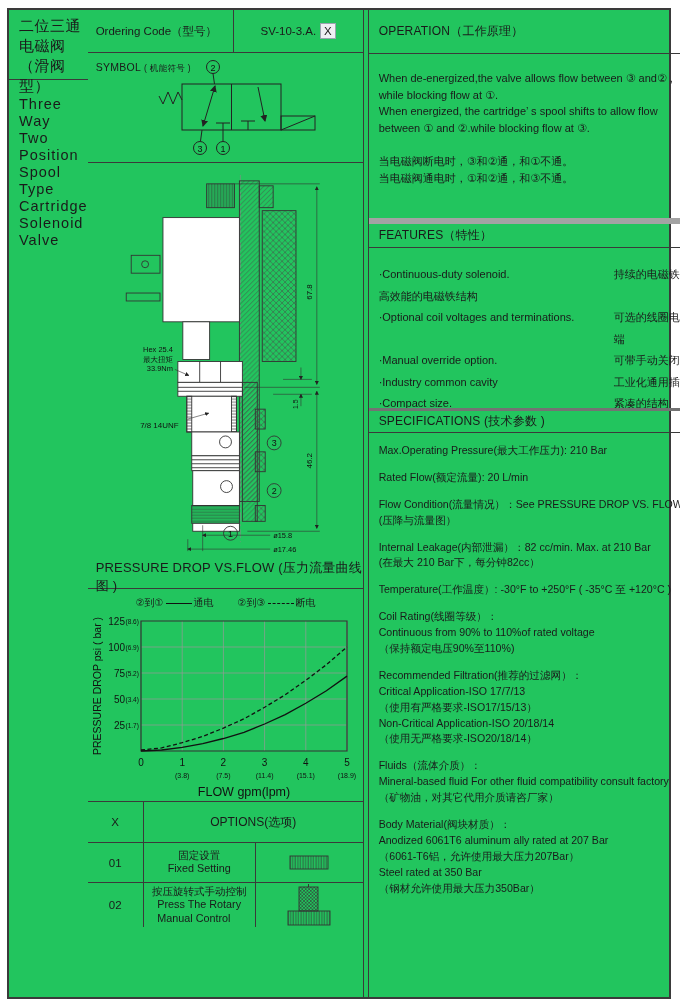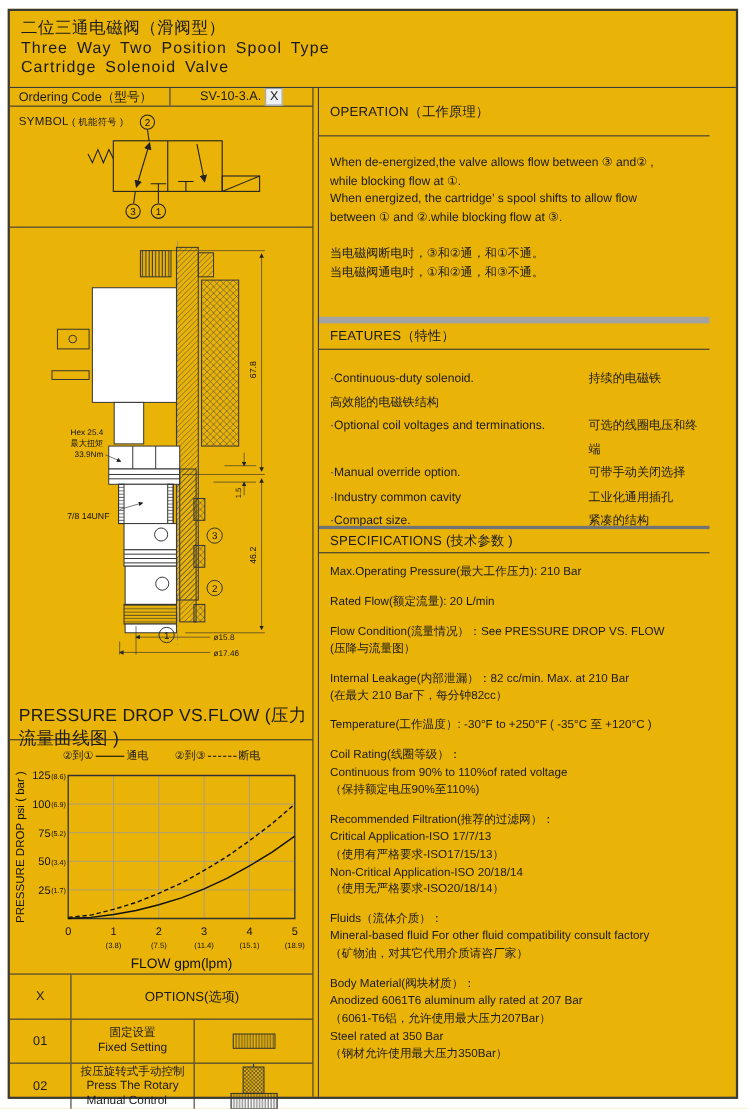--- a/index.html
+++ b/index.html
@@ -3,41 +3,41 @@
 <meta charset="utf-8">
 <style>
   * { margin:0; padding:0; box-sizing:border-box; }
   body {
     width:680px; height:1008px; background:#fff; position:relative;
     font-family:"Liberation Sans","DejaVu Sans",sans-serif; color:#1a1a1a;
     -webkit-font-smoothing:antialiased;
   }
   .page {
     position:absolute; left:7px; top:8px; width:664px; height:991px;
-    border:2px solid #3a3a3a; background:#eab308; display:flex; flex-direction:column;
+    border:2px solid #3a3a3a; background:#22c55e; display:flex; 
   }
   
   .title-block { height:70px; border-bottom:1px solid #3a3a3a; padding:6px 0 0 10px; }
   .title-cn { font-size:15px; line-height:20px; letter-spacing:.5px; }
   .title-en { font-size:14.5px; line-height:17px; letter-spacing:1px; word-spacing:3px; }
   
   .cols { flex:1; display:flex; min-height:0; }
   .left  { width:276px; border-right:1.5px solid #3a3a3a; display:flex; flex-direction:column; }
   .gap   { width:4px; }
   .right { width:356px; border-left:1.5px solid #3a3a3a; display:flex; flex-direction:column; }
   
   .ordering-row { height:43px; border-bottom:1px solid #3a3a3a; display:flex; align-items:stretch; }
   .ordering-label { width:146px; border-right:1px solid #3a3a3a; display:flex; align-items:center; padding-left:8px; font-size:11.5px; }
   .ordering-code { flex:1; display:flex; align-items:center; justify-content:center; font-size:11.5px; gap:4px; }
   .code-x { border:1px solid #9aa4b0; background:#eef0f3; padding:0 3px; font-size:11.5px; line-height:14px; }
   .symbol-section { height:110px; border-bottom:1px solid #3a3a3a; position:relative; }
   .symbol-header { position:absolute; top:8px; left:8px; font-size:10.5px; letter-spacing:.3px; }
   .symbol-header .small { font-size:8.5px; }
   .drawing-section { height:402px; position:relative; }
-  .chart-header { height:24px; border-bottom:1px solid #3a3a3a; display:flex; align-items:center; padding-left:8px; font-size:16px; letter-spacing:.2px;margin-top:40px; }
+  .chart-header { height:24px; border-bottom:1px solid #3a3a3a; display:flex; align-items:center; padding-left:8px; font-size:13px; letter-spacing:.2px; }
   .chart-section { height:213px; border-bottom:1px solid #3a3a3a; position:relative; }
   .legend { position:absolute; top:7px; left:48px; display:flex; gap:24px; font-size:10px; align-items:center; }
   .legend-item { display:flex; align-items:center; gap:2px; }
   .line-sample { display:inline-block; width:26px; border-top:1.4px solid #111; height:0; }
   .line-sample.dashed { border-top-style:dashed; }
   svg text { font-family:"Liberation Sans","DejaVu Sans",sans-serif; }
   
   .opt-table { height:125px; display:flex; flex-direction:column; font-size:11px; }
   .opt-row { display:flex; align-items:stretch; border-bottom:1px solid #3a3a3a; }
   .opt-row:last-child { border-bottom:none; }

